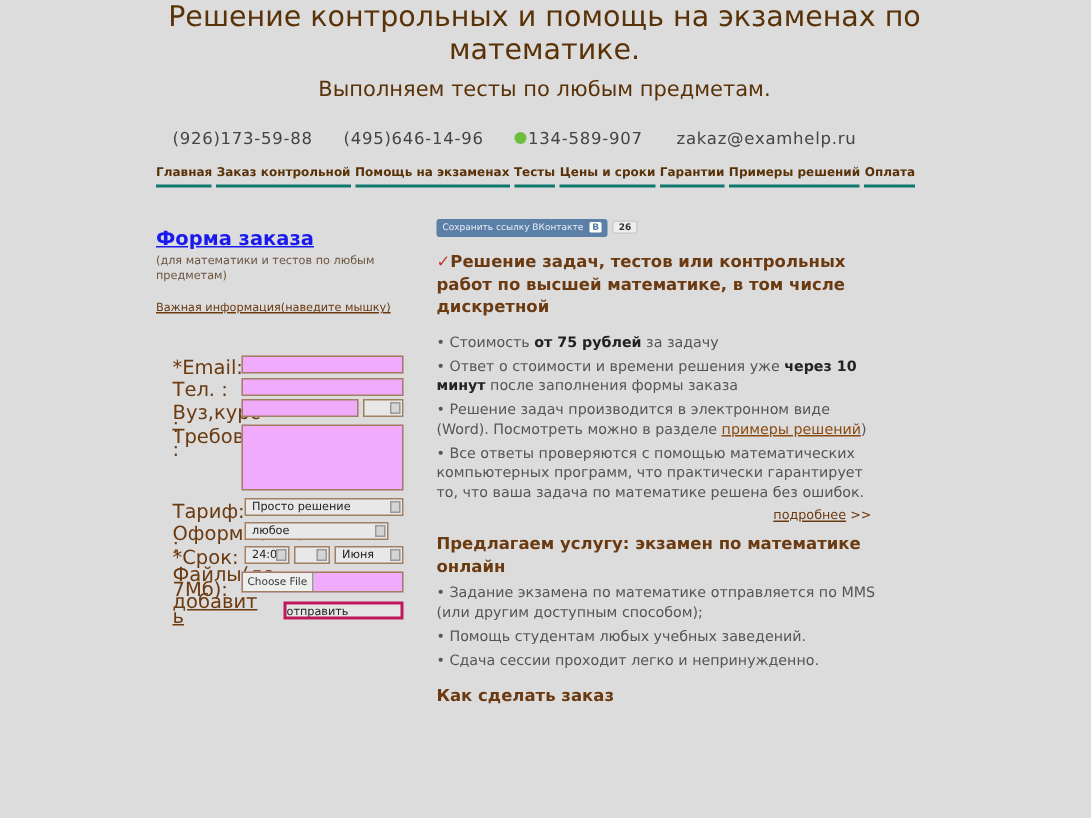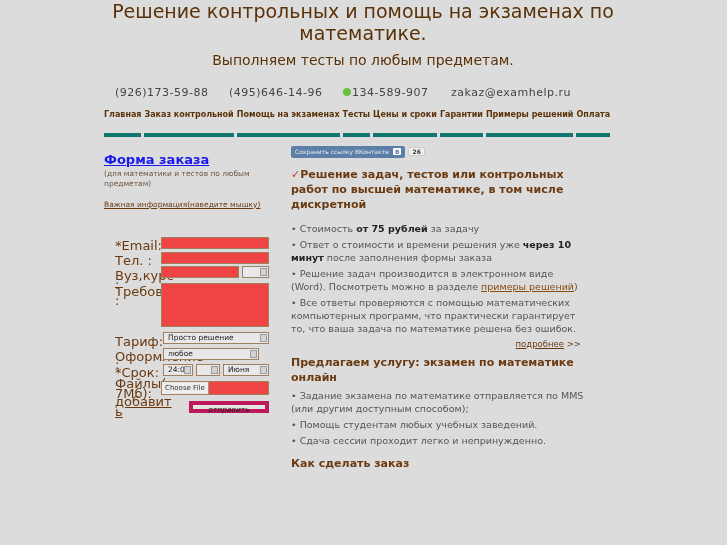--- a/index.html
+++ b/index.html
@@ -24,44 +24,44 @@
   #contacts span { position:absolute; white-space:nowrap; }
   .icq {
     display:inline-block; width:8px; height:8px; border-radius:50%;
     background:#6bbf3a; margin-right:1px; vertical-align:0px;
   }
   #nav {
     position:absolute; top:110px; left:104px; font-size:8px; font-weight:bold; color:#5a3208;
     display:flex; gap:3px;
   }
   #nav a {
-    color:#5a3208; text-decoration:none; border-bottom:4px solid #0f766e; padding-bottom:14px; white-space:nowrap;
+    color:#5a3208; text-decoration:none; border-bottom:2px solid #0f766e; padding-bottom:4px; white-space:nowrap;
   }
   
   #left { position:absolute; left:104px; top:143px; width:170px; }
   .other-subj { font-size:10px; color:#6b3a10; line-height:13px; }
   .other-subj u { text-decoration:underline; }
   .form-link { margin-top:9px; font-size:13px; font-weight:bold; color:#1a1aee; text-decoration:underline; display:block; }
   .form-note { font-size:7.5px; color:#6b5540; line-height:10px; margin-top:2px; }
   .important { font-size:7.5px; color:#6b3a10; text-decoration:underline; margin-top:11px; display:block; }
   .frow { position:absolute; left:115px; font-size:13px; color:#6b3a10; }
   .field {
-    position:absolute; background:#ef4444; border:1px solid #a08060; box-sizing:border-box;
+    position:absolute; background:#f0abfc; border:1px solid #a08060; box-sizing:border-box;
   }
   .sel {
     position:absolute; background:#e8e8e8; border:1px solid #a08060; box-sizing:border-box;
     font-size:7.5px; color:#222; padding-left:4px; line-height:10px;
   }
   .sel::after {
     content:""; position:absolute; right:1px; top:1px; width:7px; height:8px;
     background:#d4d4d4; border:1px solid #999; box-sizing:border-box;
   }
   .btn {
-    position:absolute; background:#e6e6e6; border:4px solid #be185d; box-sizing:border-box;
-    font-size:7.5px; text-align:center; line-height:10px; color:#222;font-style:italic;
+    position:absolute; background:#e6e6e6; border:2px solid #be185d; box-sizing:border-box;
+    font-size:7.5px; line-height:10px; color:#222;
   }
   
   #right { position:absolute; left:291px; top:145px; width:300px; font-size:9.5px; color:#555; }
   .vk {
     display:inline-flex; align-items:center; background:#5b7fa6; color:#e8eef5;
     font-size:6px; padding:1px 4px; border-radius:2px; height:10px;
   }
   .vk b { background:#fff; color:#5b7fa6; font-size:6px; padding:0 2px; margin-left:4px; border-radius:1px; }
   .vkc { display:inline-block; background:#eee; border:1px solid #ccc; font-size:6px; font-weight:bold; padding:0 3px; margin-left:3px; border-radius:2px; color:#333; }
   h2 { font-size:11px; color:#6b3a10; margin:0; line-height:15px; font-weight:bold; }

